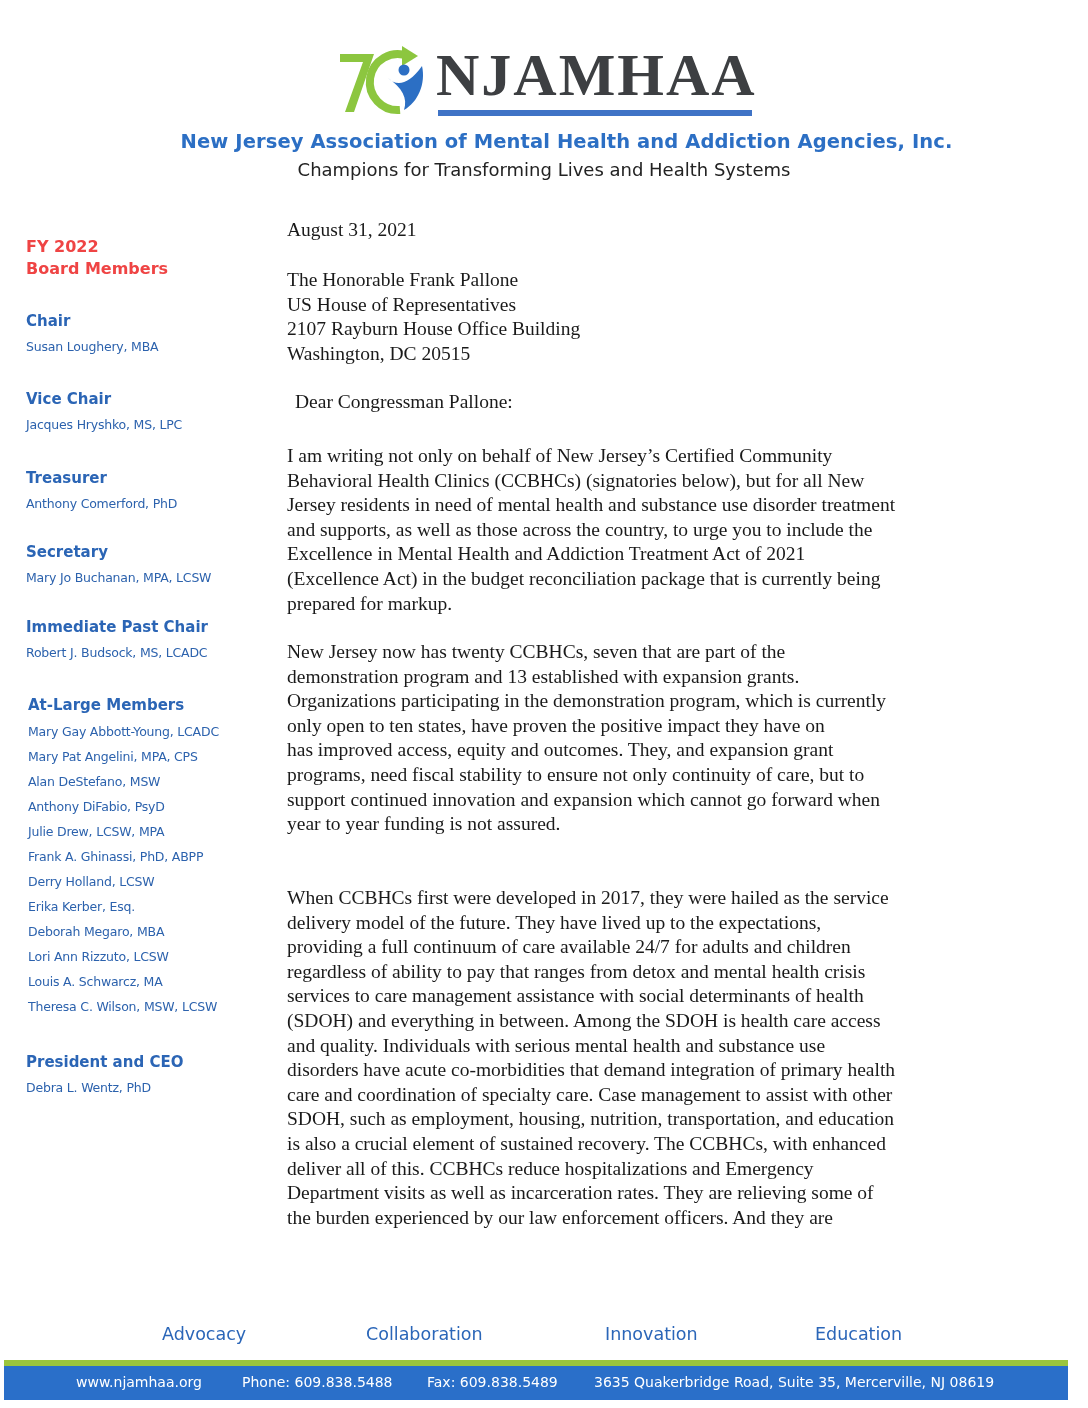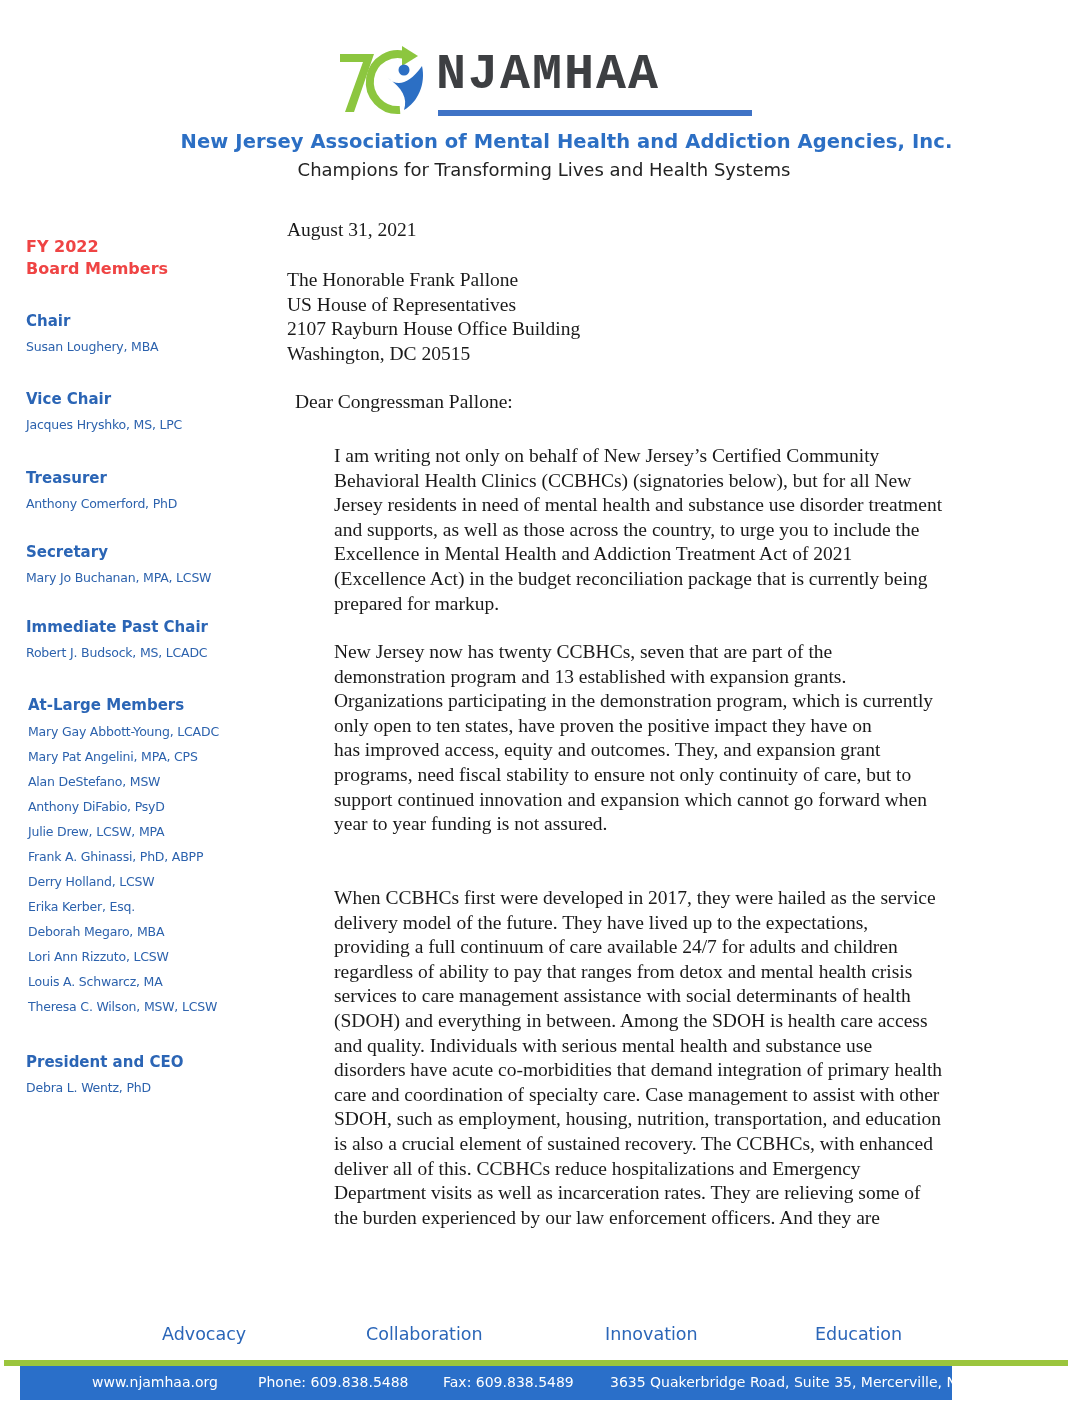--- a/index.html
+++ b/index.html
@@ -1,48 +1,48 @@
 <!DOCTYPE html>
 <html><head>
 <meta charset="utf-8">
 <style>
   html, body { margin:0; padding:0; background:#ffffff; }
   body { width:1088px; height:1408px; position:relative; overflow:hidden; font-family:"Liberation Sans", sans-serif; }
 
   
   .logo { position:absolute; left:336px; top:44px; width:420px; height:72px; }
   .logo-mark { position:absolute; left:0; top:0; width:100px; height:72px; }
-  .logo-word { position:absolute; left:100px; top:-2px; font-family:Liberation Mono, monospace; font-weight:bold; font-size:50px; letter-spacing:2px; color:#3d3f42; line-height:66px; }
+  .logo-word { position:absolute; left:100px; top:-2px; font-family:Liberation Serif, serif; font-weight:bold; font-size:60px; letter-spacing:2px; color:#3d3f42; line-height:66px; }
   .logo-rule { position:absolute; left:102px; top:66px; width:314px; height:6px; background:#3f73c6; }
 
   .org-name { position:absolute; left:0; width:1088px; top:130px; text-align:center; font-family:"DejaVu Sans", sans-serif; font-weight:bold; font-size:19.5px; color:#2c6fc4; letter-spacing:0.1px; padding-left:45px; box-sizing:border-box; }
   .tagline { position:absolute; left:0; width:1088px; top:159px; text-align:center; font-family:"DejaVu Sans", sans-serif; font-size:18px; color:#222; padding-left:0px; padding-right:0px; box-sizing:border-box; }
   .tagline span { display:inline-block; transform:translateX(0px); }
 
   
   .sidebar { position:absolute; left:26px; top:236px; width:230px; color:#2563b8; font-family:"DejaVu Sans", sans-serif; }
   .sb-head { font-weight:bold; font-size:16px; line-height:22px; color:#ef4444; }
   .sb-section { position:absolute; left:0; }
   .sb-role { font-weight:bold; font-size:15px; color:#2b65b5; line-height:20px; }
   .sb-name { font-size:12.5px; color:#2c62ad; line-height:20px; margin-top:6px; letter-spacing:-0.2px; }
   .sb-list .sb-name { margin-top:0; line-height:25px; }
 
   
   .letter { position:absolute; left:287px; top:218px; width:680px; font-family:"Liberation Serif", serif; font-size:19.5px; color:#1a1a1a; }
   .letter .line { white-space:nowrap; line-height:24.6px; }
   .date { position:absolute; left:0; top:0; }
   .addr { position:absolute; left:0; top:50px; }
   .salutation { position:absolute; left:8px; top:172px; }
-  .para { position:absolute; left:0;margin-left:47px; }
+  .para { position:absolute; left:0; }
 
   
   .values { position:absolute; top:1324px; left:0; width:1088px; height:26px; font-family:"DejaVu Sans", sans-serif; font-size:17.5px; color:#2b66b8; }
   .values span { position:absolute; top:0; }
   .footer-green { position:absolute; left:4px; top:1360px; width:1064px; height:6px; background:#9bc53d; }
-  .footer-blue { position:absolute; left:20px; top:1366px; width:932px; height:34px; background:#2a6fc9; }
+  .footer-blue { position:absolute; left:4px; top:1366px; width:1064px; height:34px; background:#2a6fc9; }
   .footer-blue span { position:absolute; top:8px; font-family:"DejaVu Sans", sans-serif; font-size:14px; color:#ffffff; white-space:nowrap; }
 </style>
 </head>
 <body>
 
 <div class="logo">
   <svg class="logo-mark" viewBox="0 0 100 72" width="100" height="72">
 
     <path d="M4 10 L38 10 L18 68 L9 68 L27 18 L4 18 Z" fill="#8cc63f"></path>
 

